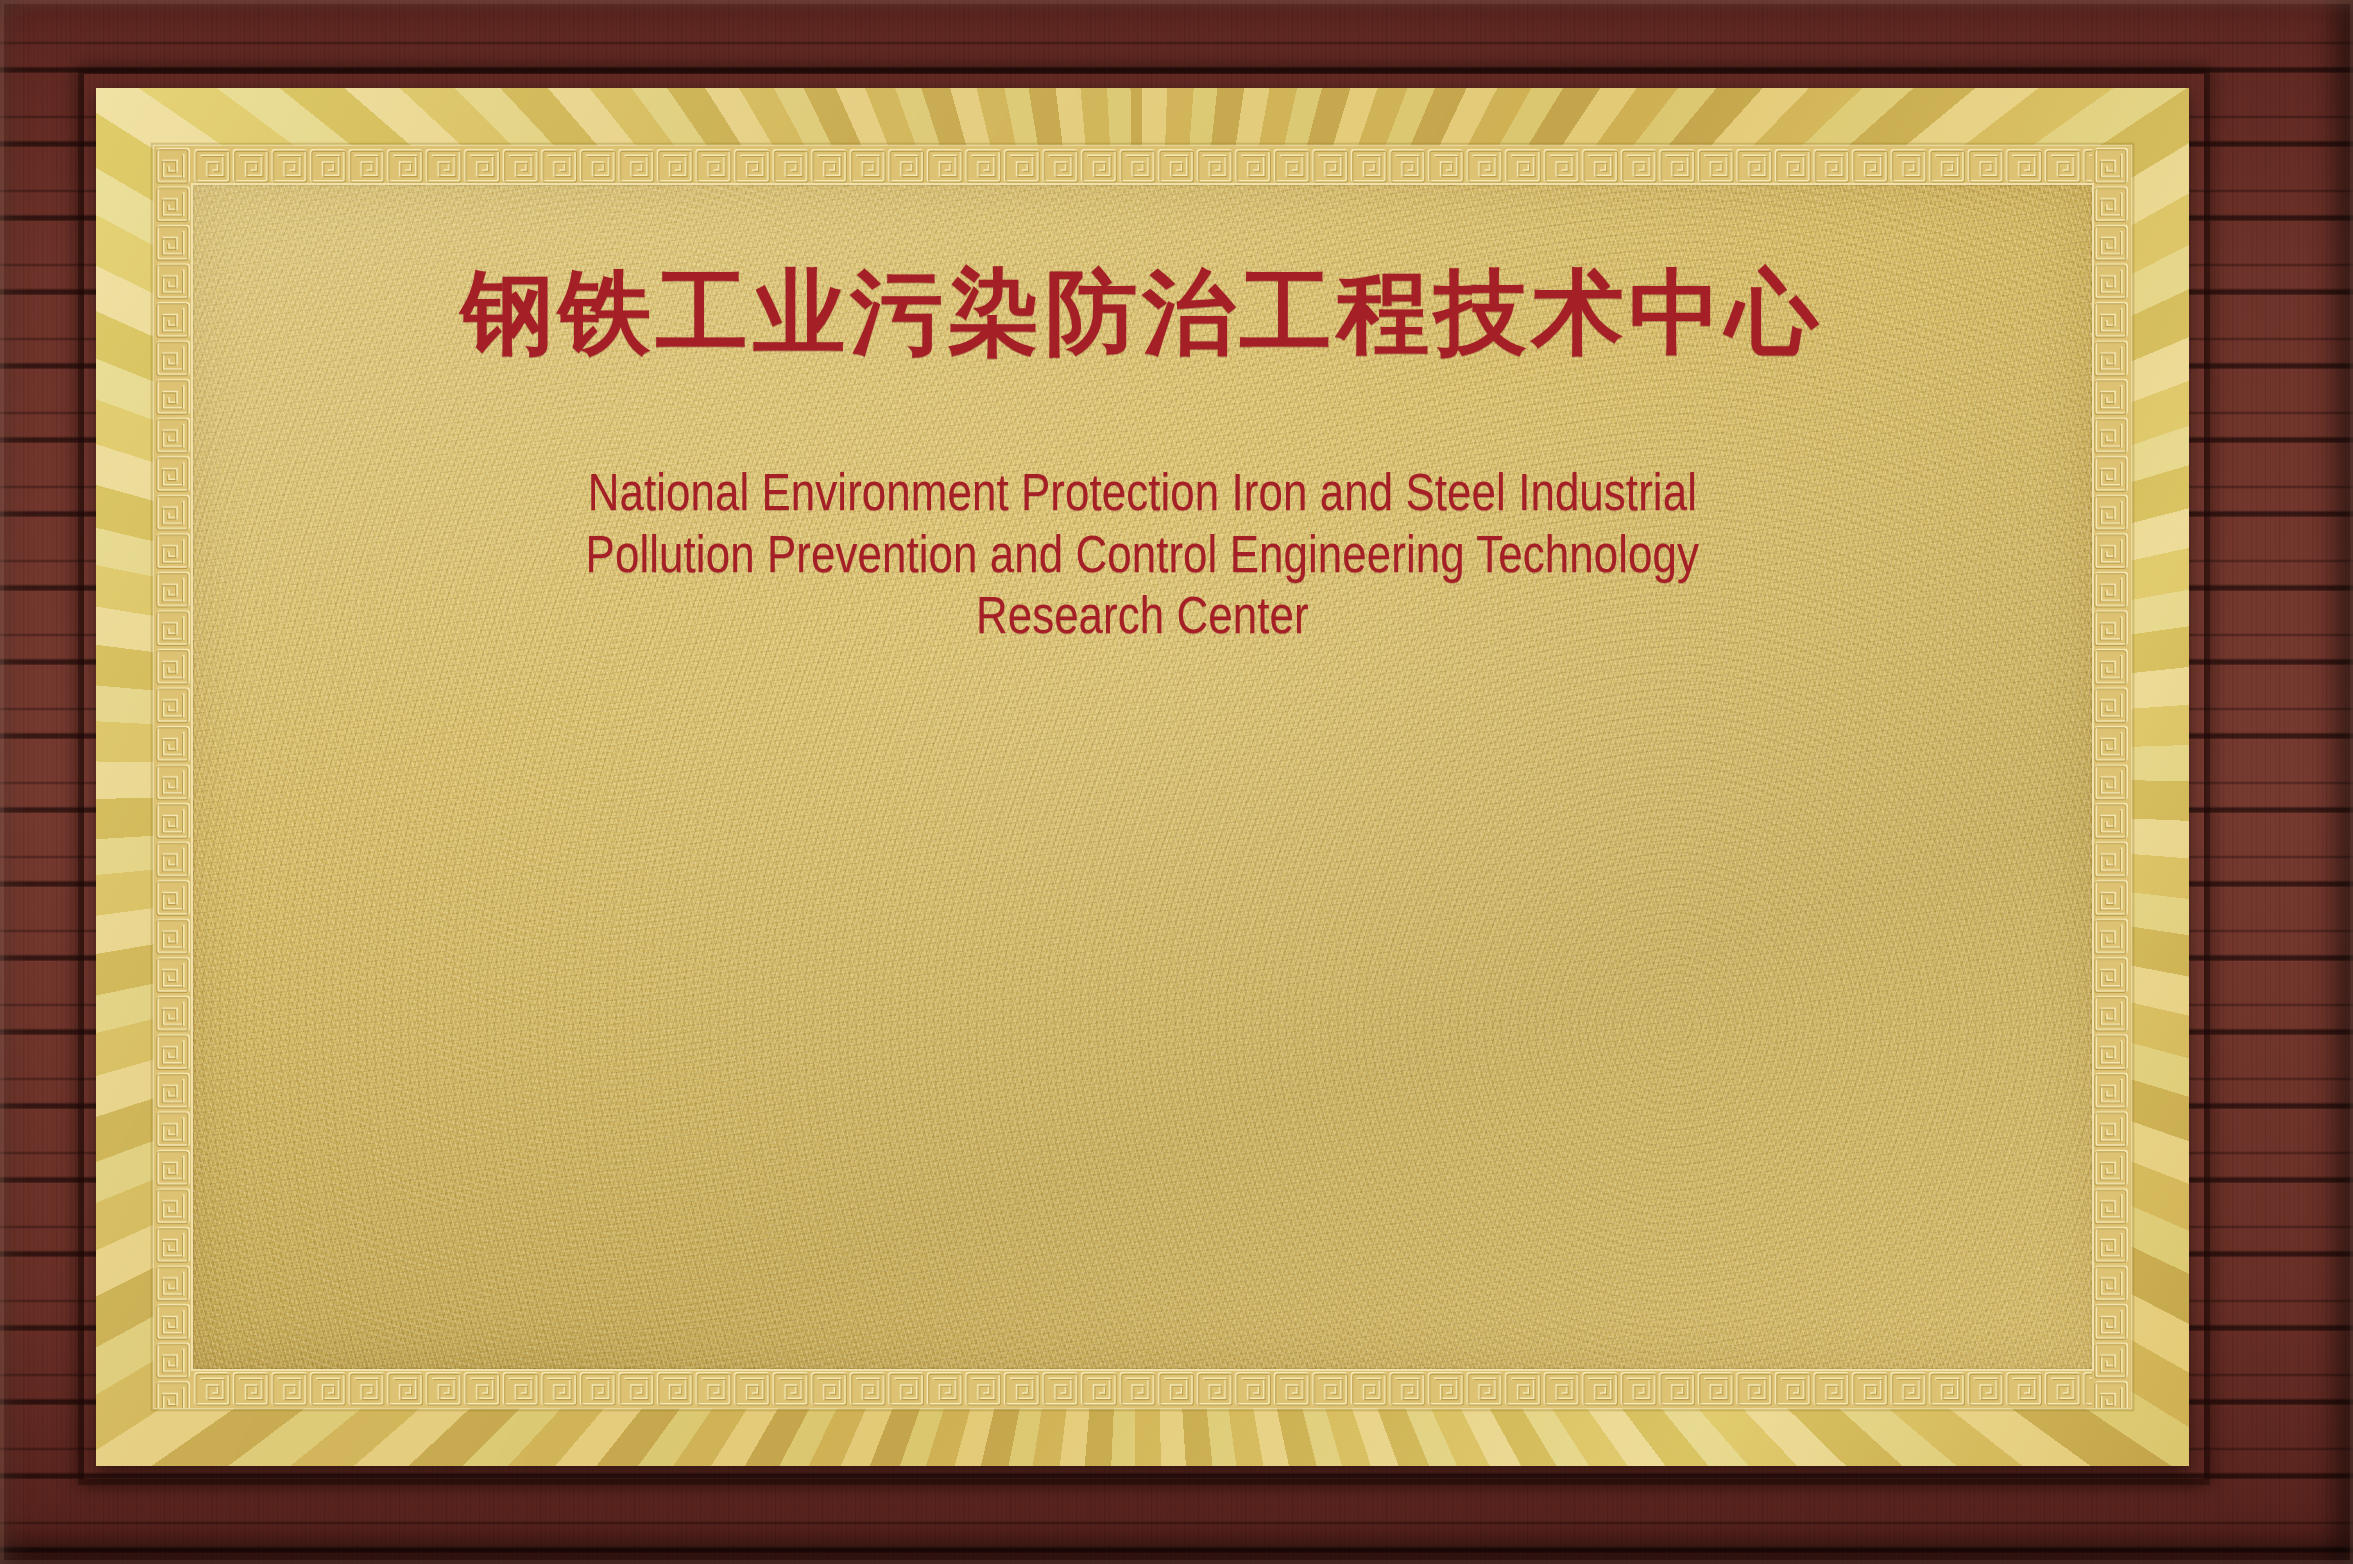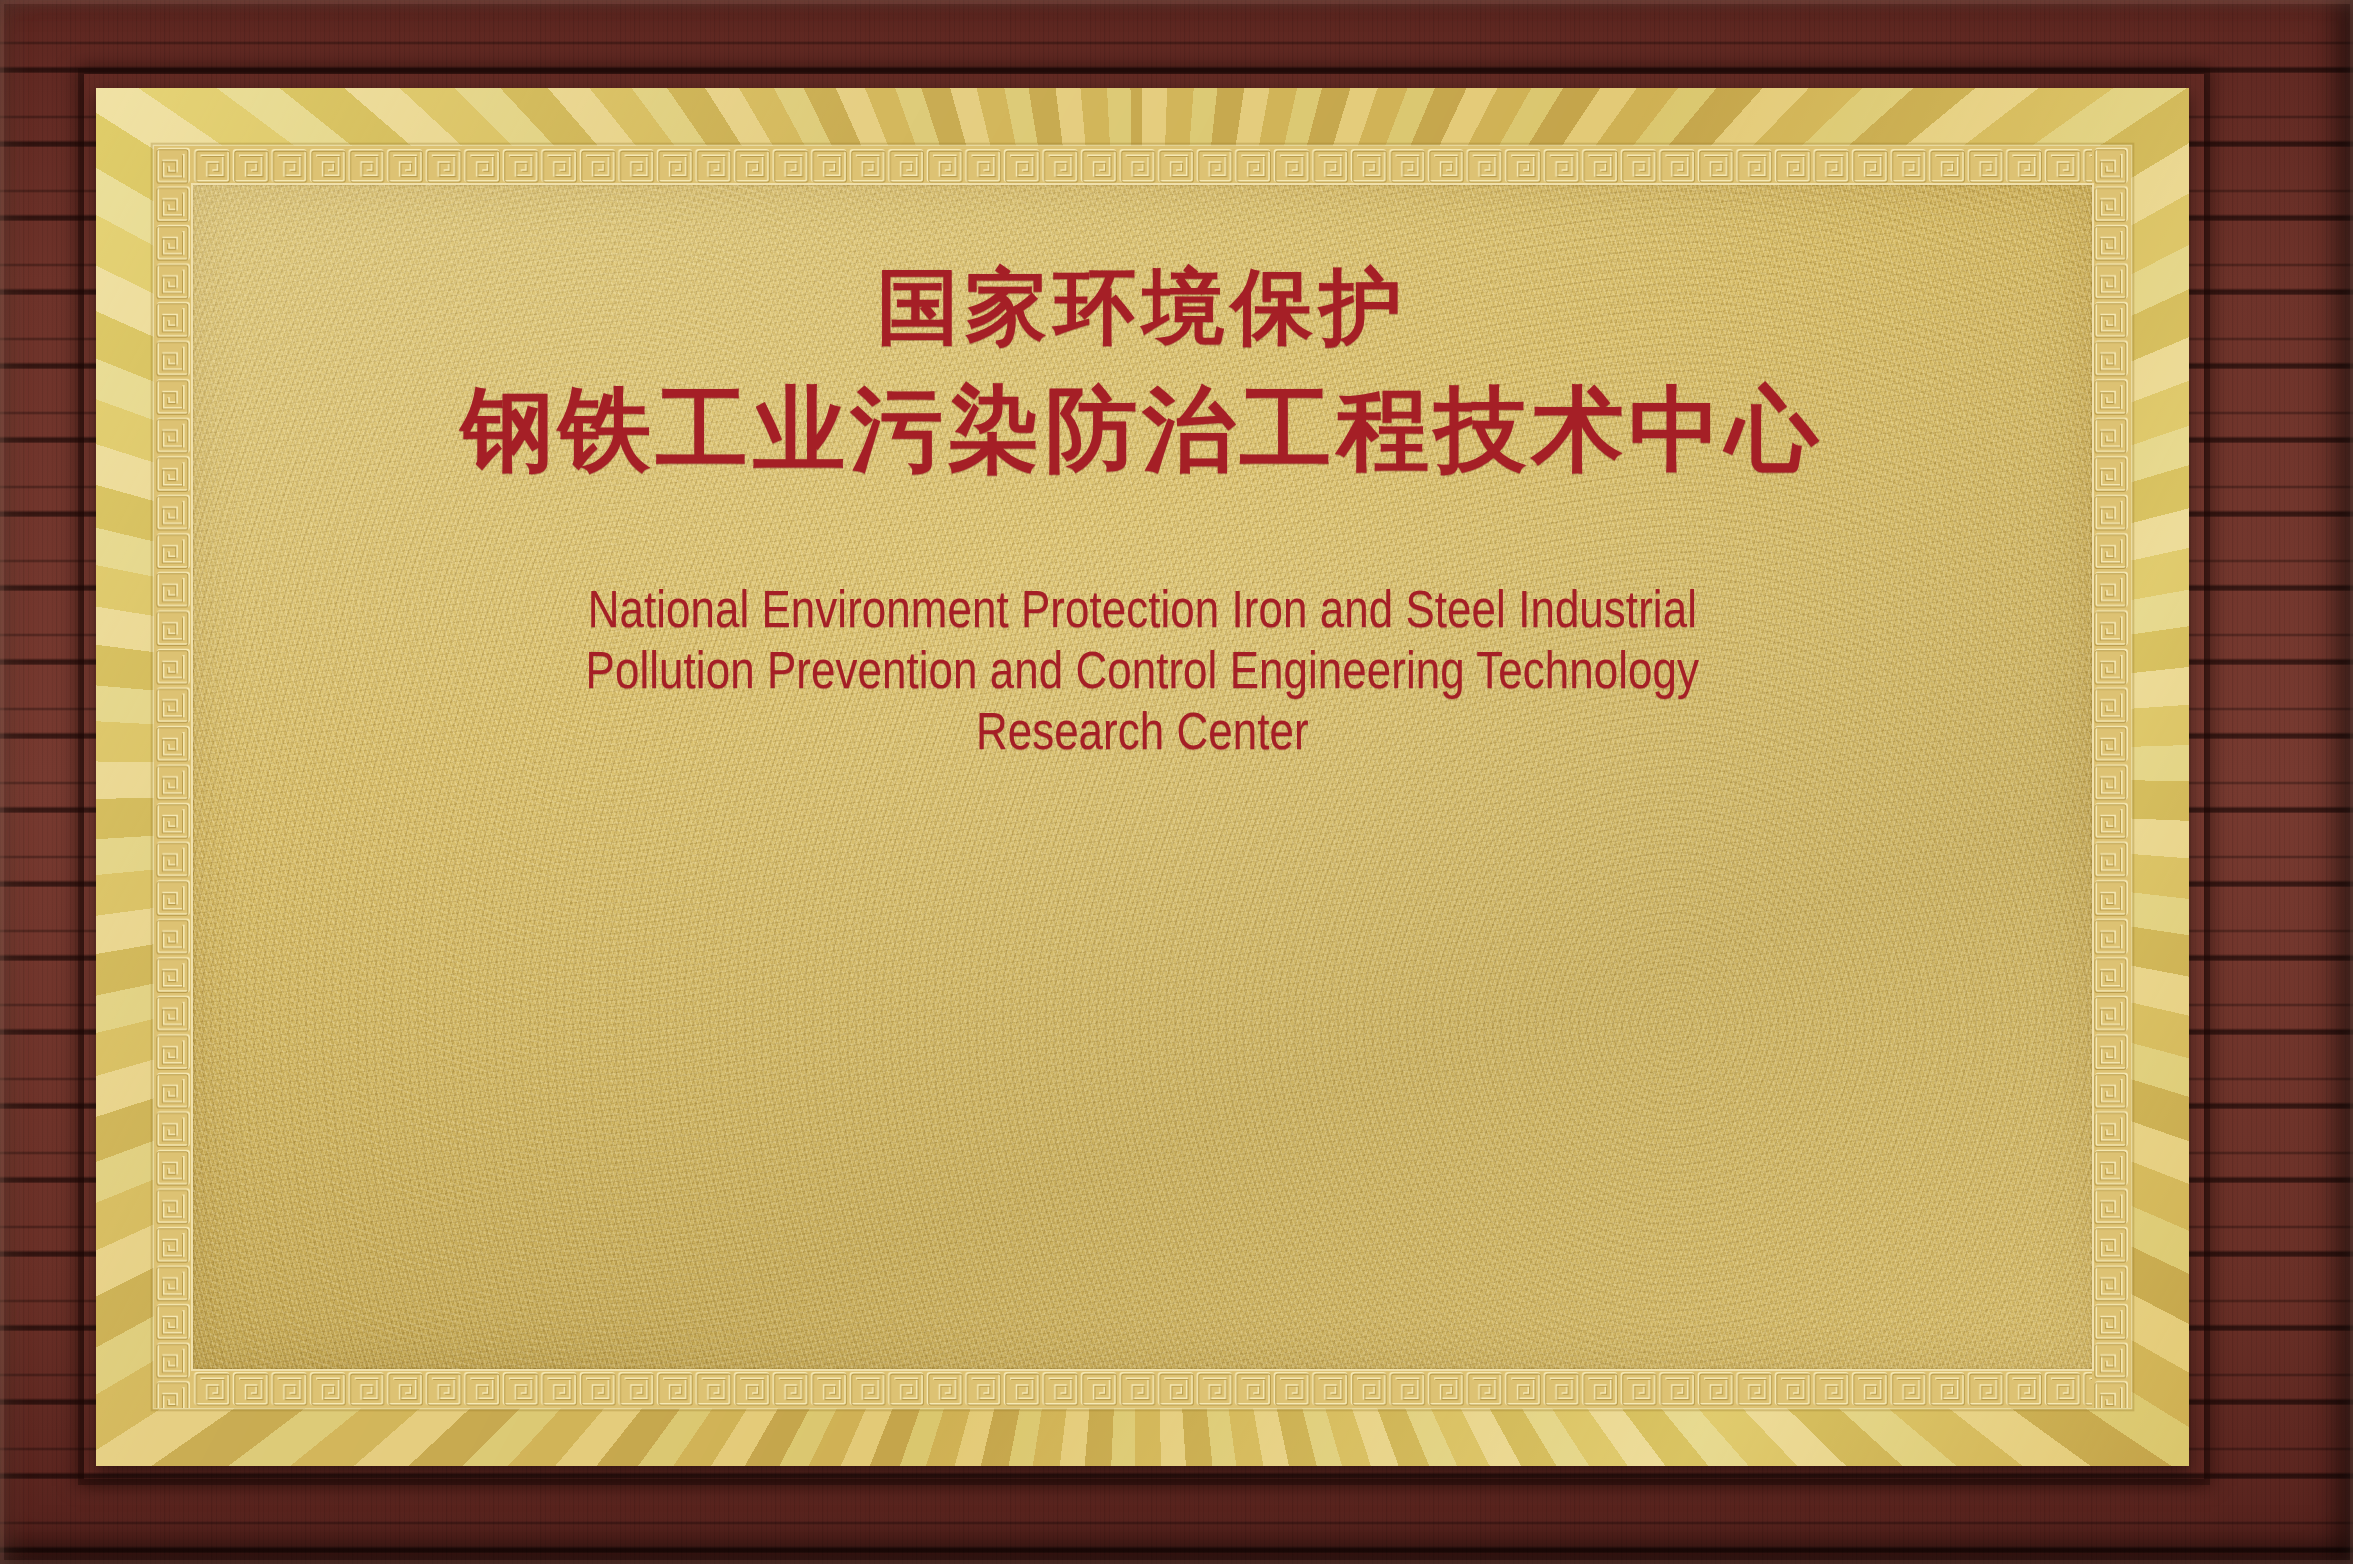--- a/index.html
+++ b/index.html
@@ -239,21 +239,20 @@
           <rect width="58" height="2000" fill="url(#gkV)"></rect>
         </svg>
       </div>
     </div>
 
     <div class="field">
       <div class="field-tex"></div>
       <div class="field-sheen"></div>
 
       <div class="content">
-        <div class="cn-line cn-1">国家环境保护</div>
         <div class="cn-line cn-2">钢铁工业污染防治工程技术中心</div>
 
         <div class="en-block">
           <span class="en-line">National Environment Protection Iron and Steel Industrial</span>
           <span class="en-line">Pollution Prevention and Control Engineering Technology</span>
           <span class="en-line">Research Center</span>
         </div>
       </div>
     </div>
 

